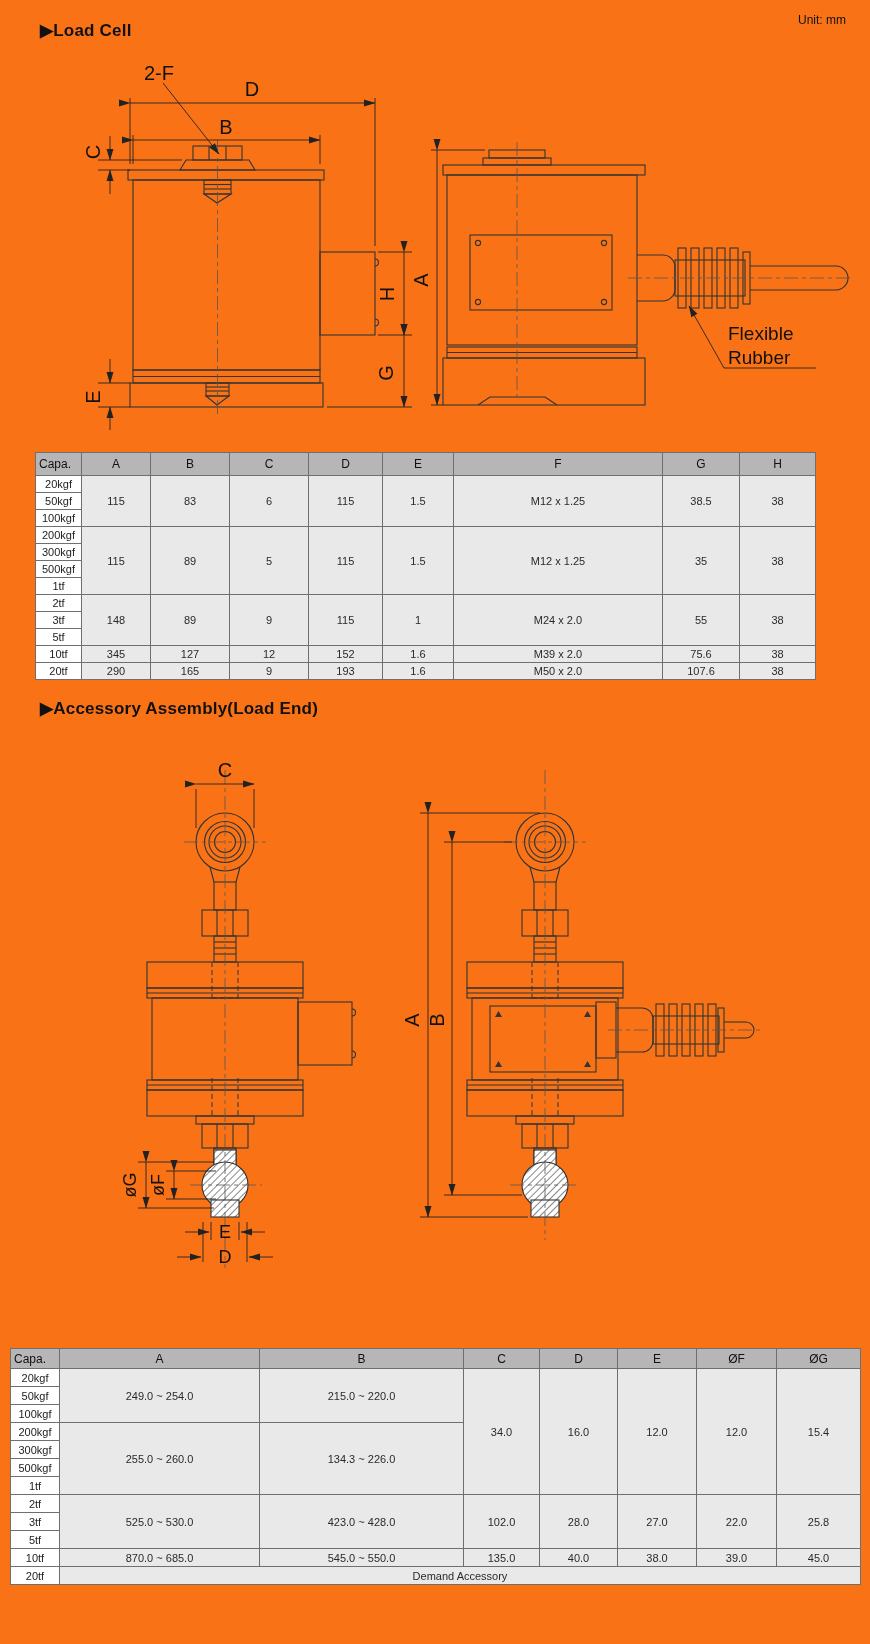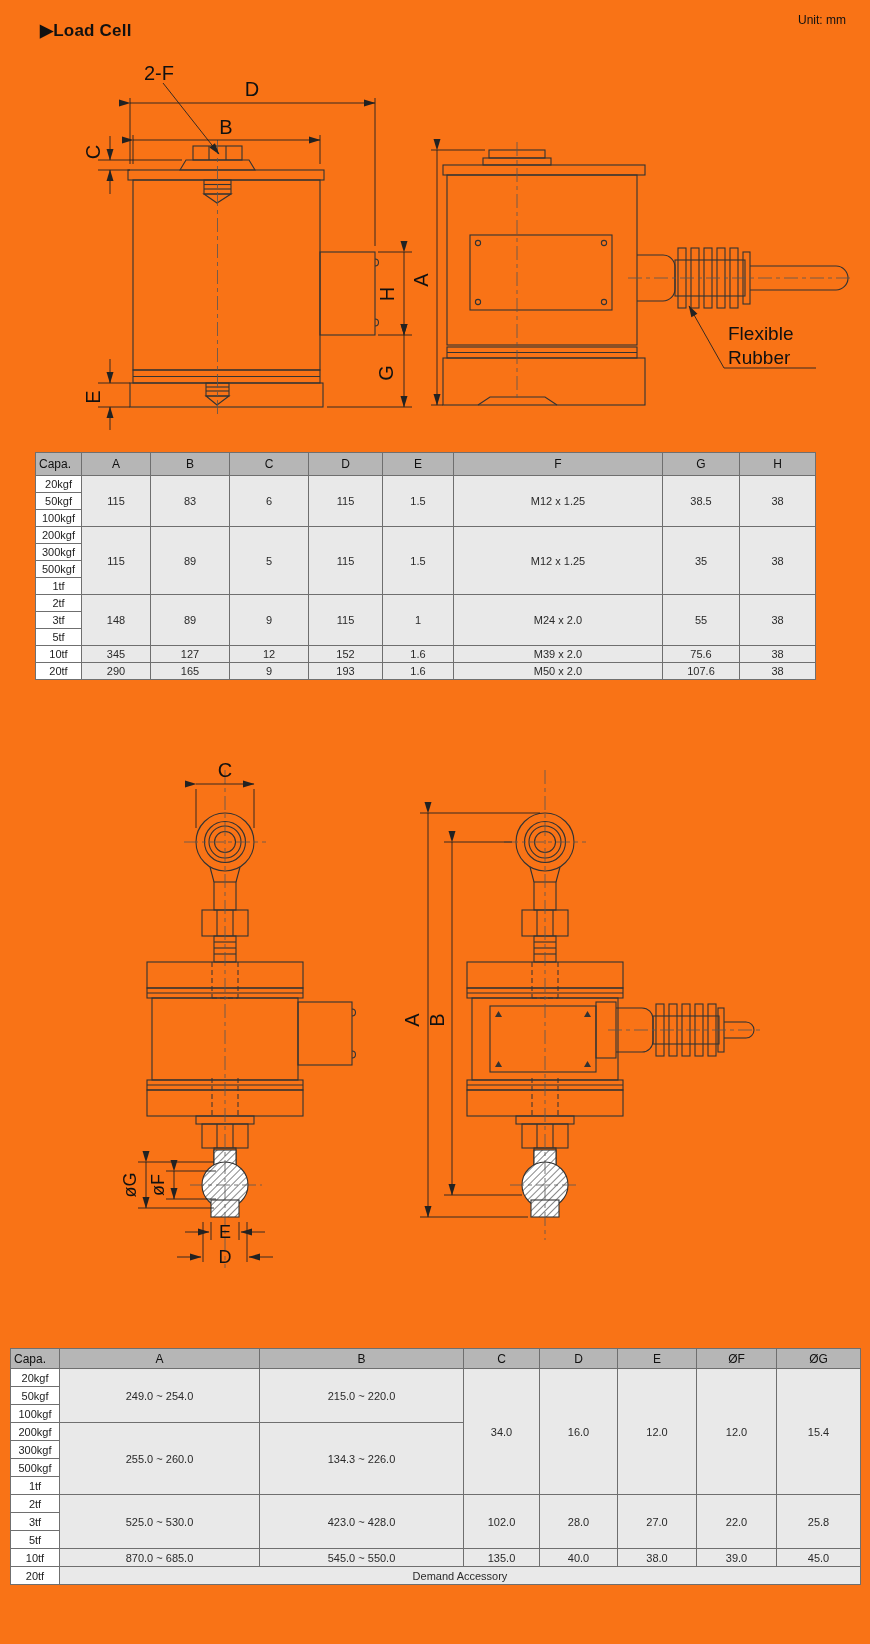--- a/index.html
+++ b/index.html
@@ -234,20 +234,21 @@
       <td class="val">9</td>
       <td class="val">193</td>
       <td class="val">1.6</td>
       <td class="val">M50 x 2.0</td>
       <td class="val">107.6</td>
       <td class="val">38</td>
     </tr>
   </tbody>
     </table>
 
+  <div class="sec-title" style="top:698px;">▶Accessory Assembly(Load End)</div>
 
   <svg class="drawing" style="top:730px;" width="870" height="550" viewBox="0 0 870 550">
     <defs>
       <marker id="ah2" markerWidth="13" markerHeight="10" refX="11.5" refY="5" orient="auto" markerUnits="userSpaceOnUse">
         <path d="M0.5,1.5 L12,5 L0.5,8.5 z" fill="#222"></path>
       </marker>
       <pattern id="hz2" width="5" height="5" patternUnits="userSpaceOnUse" patternTransform="rotate(45)">
         <rect width="5" height="5" fill="#fff"></rect>
         <line x1="0" y1="0" x2="0" y2="5" stroke="#555" stroke-width="1.4"></line>
       </pattern>

